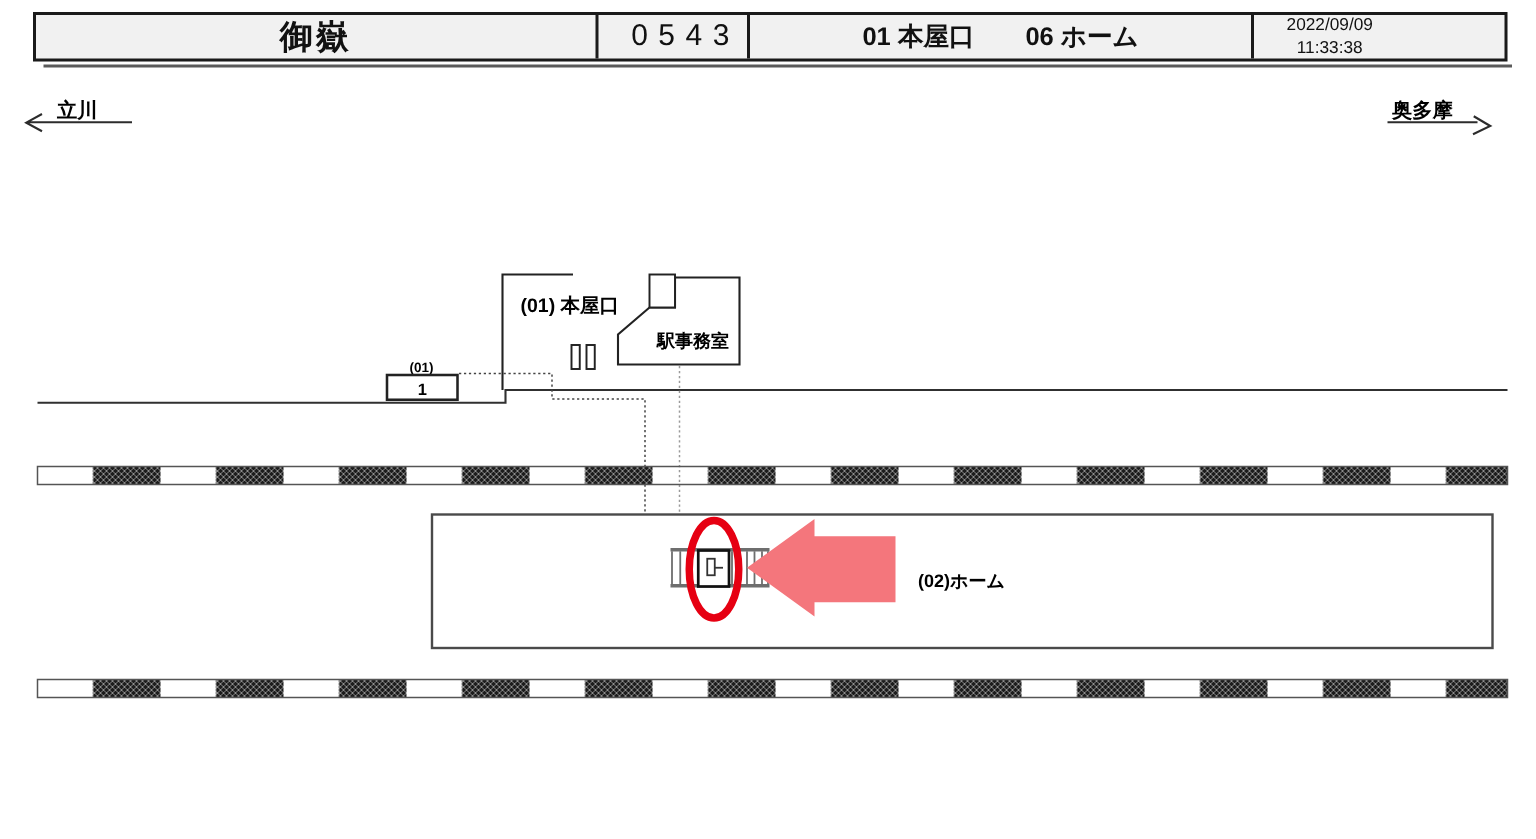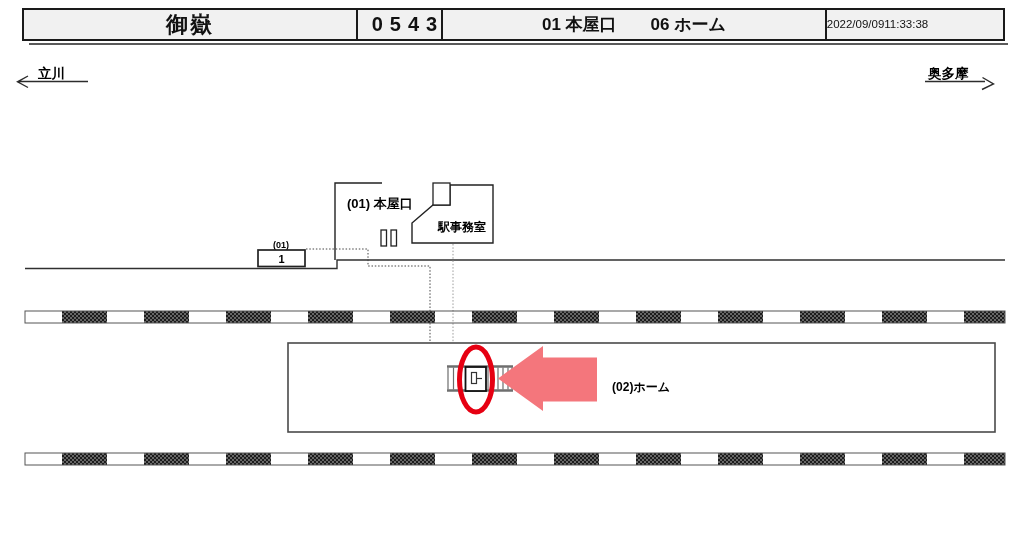--- a/index.html
+++ b/index.html
@@ -7,24 +7,24 @@
     width:1024px;height:559px;position:relative;background:#fff;overflow:hidden;
     font-family:"Liberation Sans","DejaVu Sans",sans-serif;color:#111;
   }
   
   .hdr{
     position:absolute;left:22px;top:8px;width:983px;height:33px;
     display:flex;border:2px solid #1a1a1a;background:#f1f1f1;box-sizing:border-box;
   }
   .hcell{display:flex;align-items:center;justify-content:center;box-sizing:border-box;height:100%;}
   .hcell+.hcell{border-left:2px solid #1a1a1a;}
-  .h-name{width:332px;font-size:22px;font-weight:700;letter-spacing:2px;}
-  .h-code{width:85px;font-size:20px;font-weight:700;letter-spacing:7px;padding-left:17px;}
-  .h-areas{width:384px;font-size:17px;font-weight:700;gap:34px;}
-  .h-dt{width:103px;flex-direction:row;font-size:11.5px;line-height:1.3;font-weight:400;}
+  .h-name{width:373px;font-size:22px;font-weight:700;letter-spacing:2px;}
+  .h-code{width:101px;font-size:20px;font-weight:400;letter-spacing:7px;padding-left:17px;}
+  .h-areas{width:336px;font-size:17px;font-weight:700;gap:34px;}
+  .h-dt{width:103px;flex-direction:column;font-size:11.5px;line-height:1.3;font-weight:400;}
   .hdr-shadow{position:absolute;left:29px;top:43px;width:979px;height:1.5px;background:#5a5a5a;}
   
   svg{position:absolute;left:0;top:0;}
   svg text{font-family:"Liberation Sans","DejaVu Sans",sans-serif;fill:#000;}
   .lbl{font-weight:700;}
   
   .vtext{
     position:absolute;left:436px;top:184px;width:10px;height:21px;
     font-size:5.6px;font-weight:700;line-height:1.05;
     writing-mode:vertical-rl;text-orientation:upright;letter-spacing:0;

